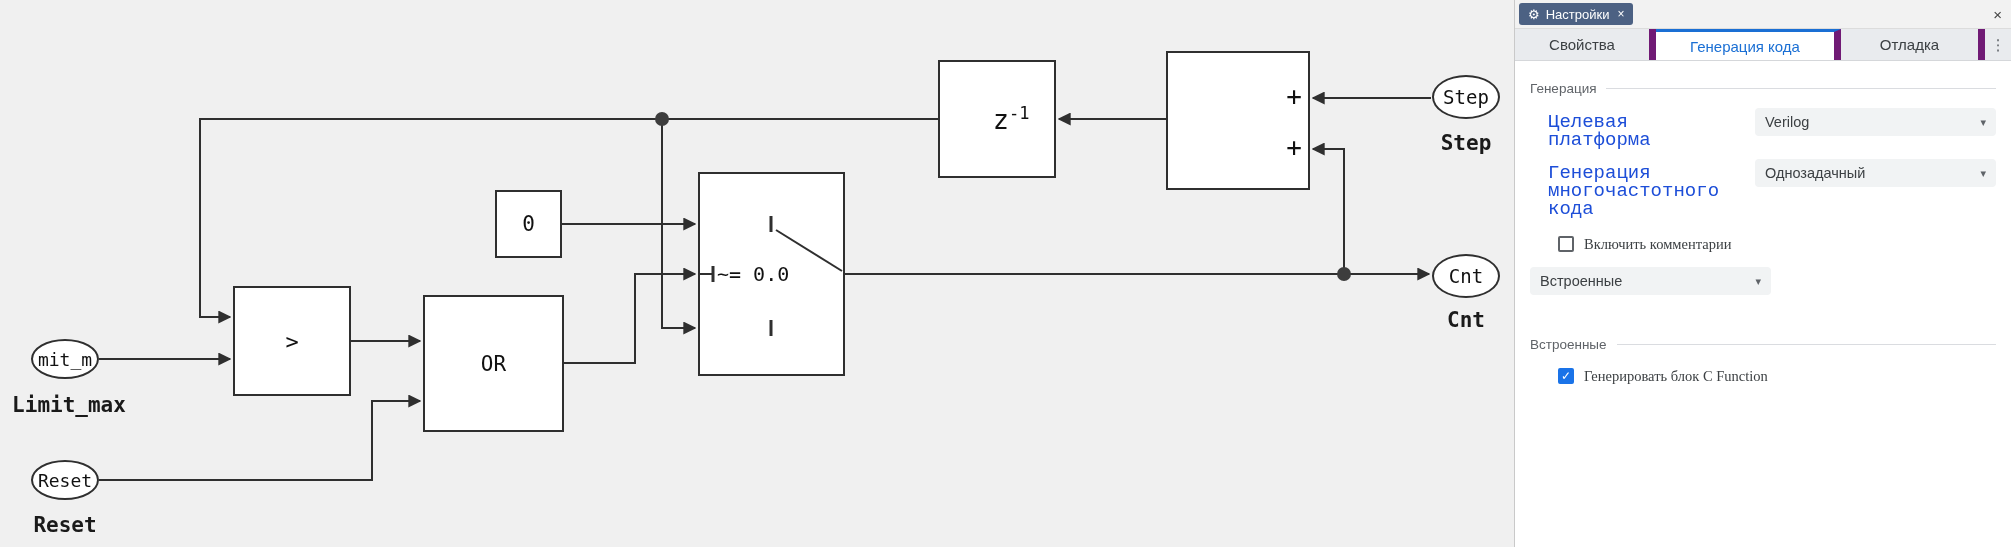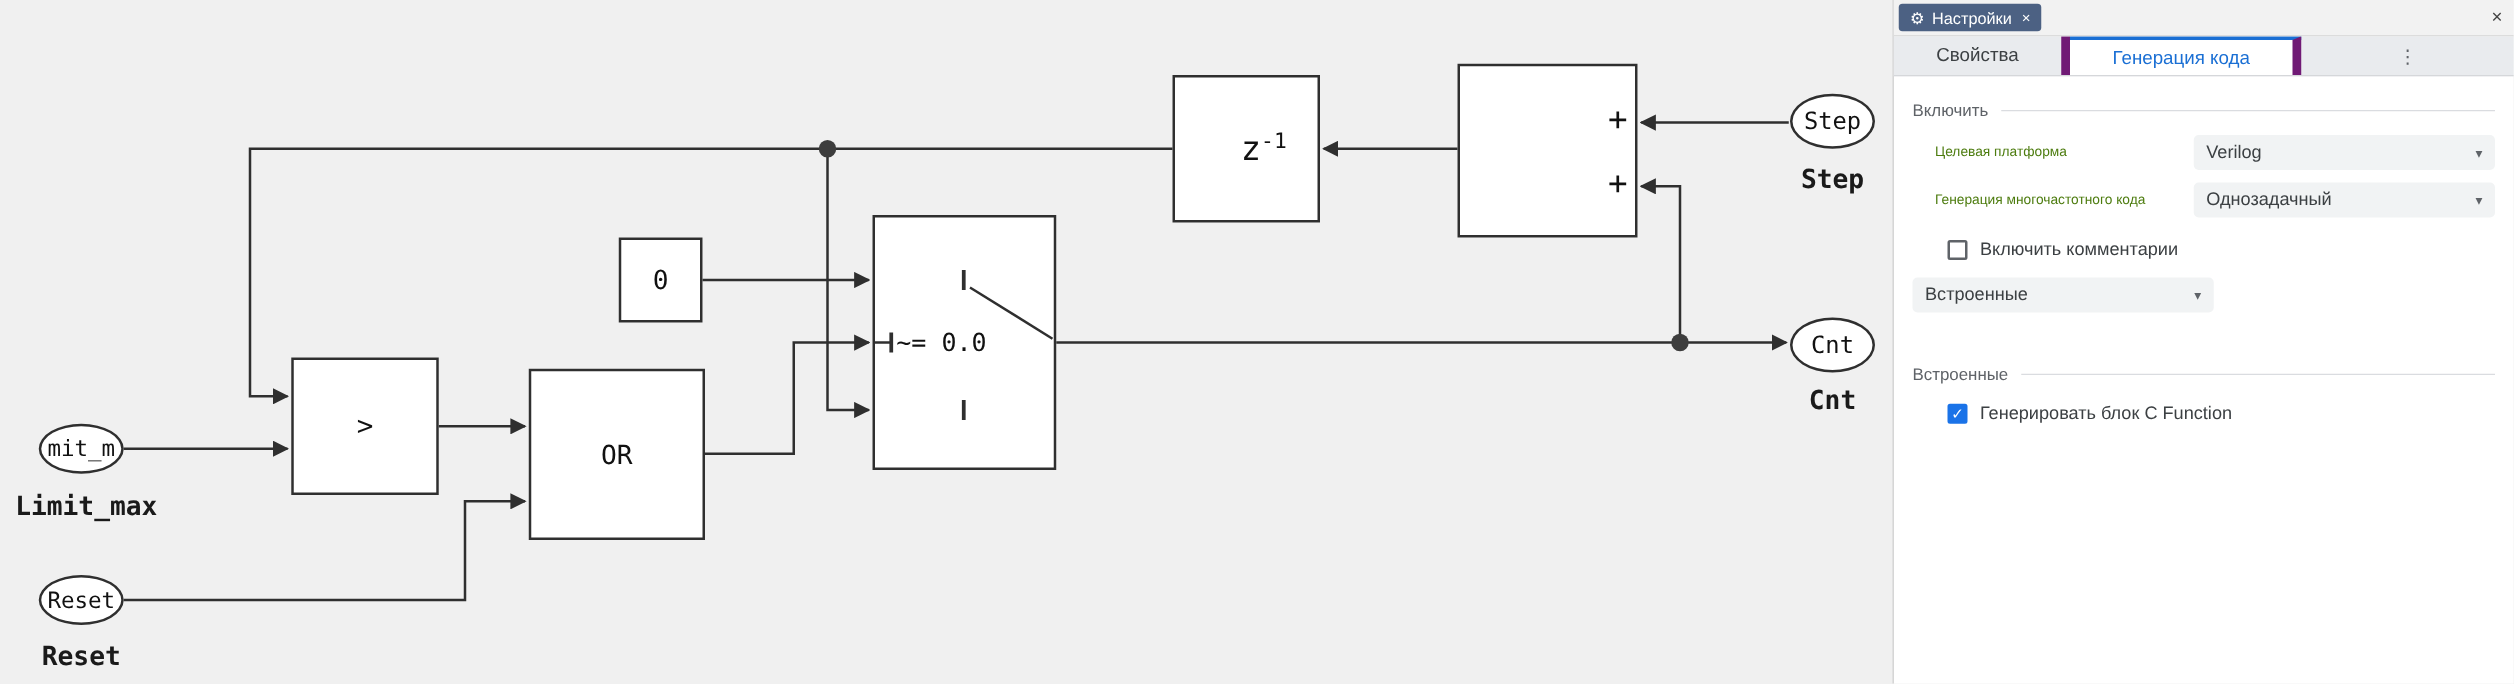--- a/index.html
+++ b/index.html
@@ -59,27 +59,27 @@
     border-right:7px solid #701a75;box-sizing:border-box;height:100%;cursor:default;
   }
   .tab.w1{width:141px;}.tab.w2{width:185px;}.tab.w3{width:144px;}
   .tab.active{background:#ffffff;color:#1a6fd4;border-top:3px solid #1a6fd4;}
   .tab-more{flex:1;display:flex;align-items:center;justify-content:center;color:#5f6368;font-size:15px;}
   .content{padding:0 15px;}
   .sec{display:flex;align-items:center;gap:10px;margin:20px 0 12px;font-size:13.5px;color:#5f6368;}
   .sec .rule{flex:1;border-top:1px solid #dadce0;}
   .sec.verif{margin-top:42px;}
   .frow{display:flex;justify-content:space-between;margin-bottom:10px;}
-  .flabel{font-size:11px;color:#4d7c0f;line-height:18px;max-width:190px;padding-top:5px;margin-left:18px;}
+  .flabel{font-size:19px;color:#1d4ed8;line-height:18px;max-width:190px;padding-top:5px;margin-left:18px;font-family:Liberation Mono, monospace;}
   .dd{
     width:241px;height:28px;background:#f1f3f4;border-radius:4px;display:flex;align-items:center;
     justify-content:space-between;padding:0 10px;box-sizing:border-box;font-size:14.5px;color:#3c4043;cursor:default;
   }
   .dd .caret{color:#5f6368;font-size:11px;}
-  .cbrow{display:flex;align-items:center;gap:10px;margin:18px 0 14px;padding-left:28px;}
+  .cbrow{display:flex;gap:10px;margin:18px 0 14px;padding-left:28px;font-family:Liberation Serif, serif;}
   .cbrow.last{margin:16px 0 0;}
   .cb{width:16px;height:16px;border:2px solid #5f6368;border-radius:2px;box-sizing:border-box;background:#fff;flex:0 0 auto;}
   .cb.checked{background:#1a73e8;border-color:#1a73e8;color:#fff;display:flex;align-items:center;justify-content:center;font-size:12px;line-height:12px;}
   .cblabel{font-size:14.5px;color:#3c4043;}
 </style>
 </head>
 <body>
 
 <div class="canvas">
 
@@ -160,27 +160,28 @@
       <span class="gear">⚙</span>
       <span>Настройки</span>
       <span class="tx">×</span>
     </div>
     <span class="panel-x">×</span>
   </div>
 
   <div class="tabrow">
     <div class="tab w1">Свойства</div>
     <div class="tab w2 active">Генерация кода</div>
+    <div class="tab w3">Отладка</div>
     <div class="tab-more">⋮</div>
   </div>
 
   <div class="content">
 
     <div class="sec">
-      <span>Включить</span>
+      <span>Генерация</span>
       <div class="rule"></div>
     </div>
 
     <div class="frow">
       <div class="flabel">Целевая платформа</div>
       <div class="dd">
         <span>Verilog</span>
         <span class="caret">▾</span>
       </div>
     </div>

